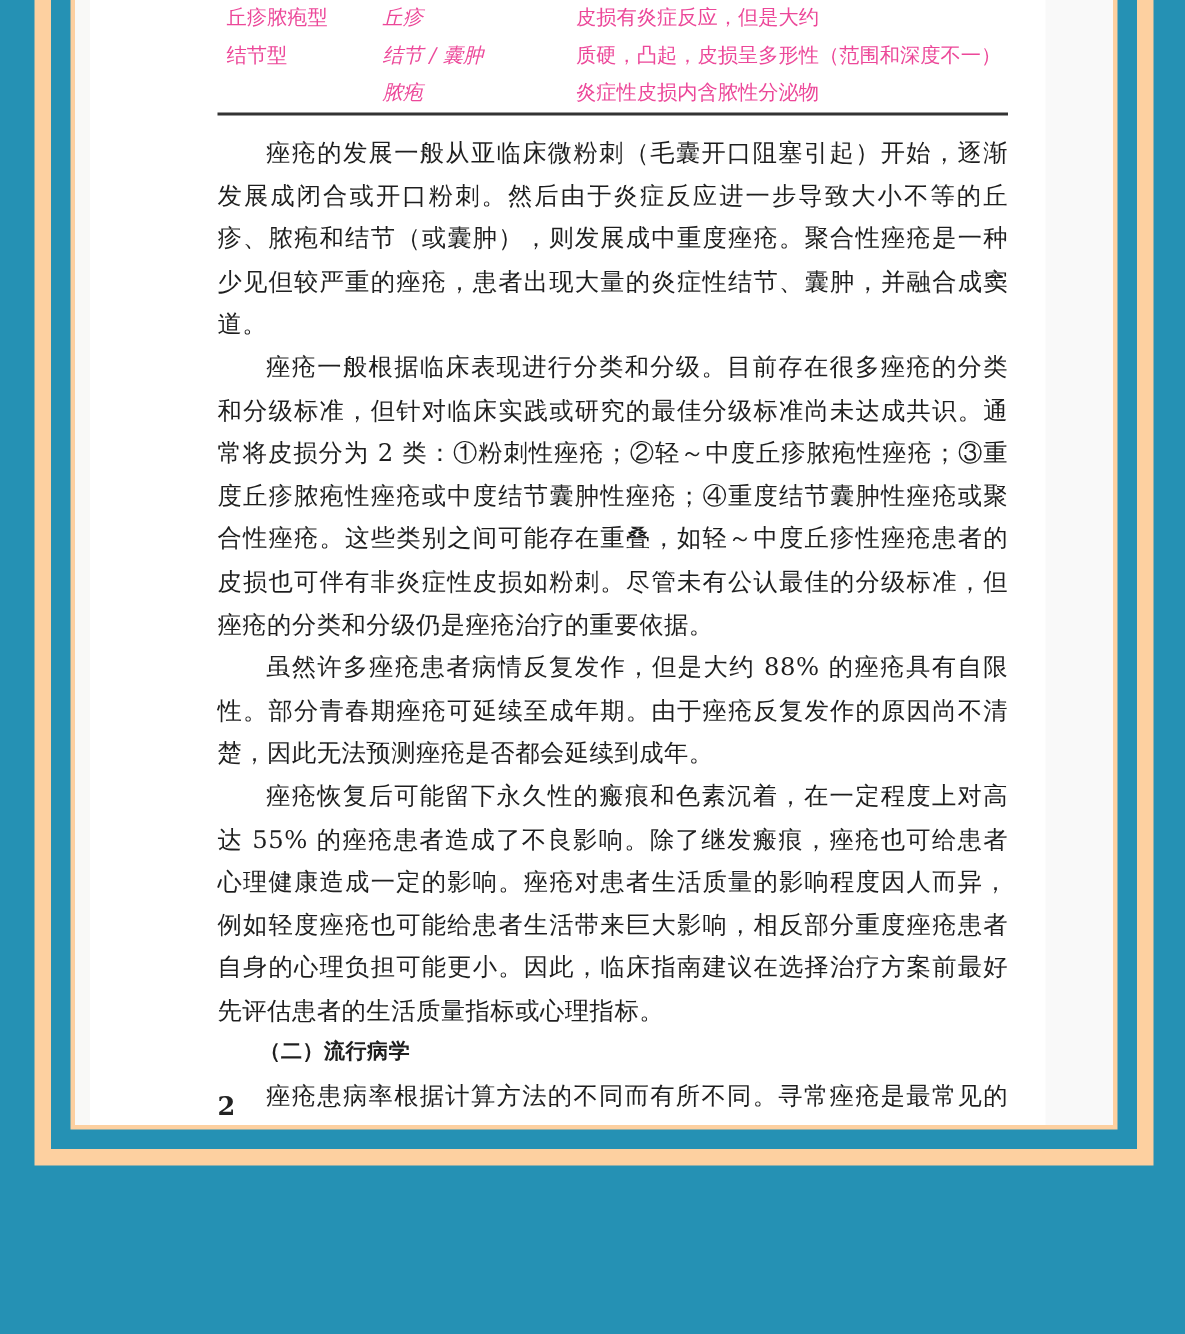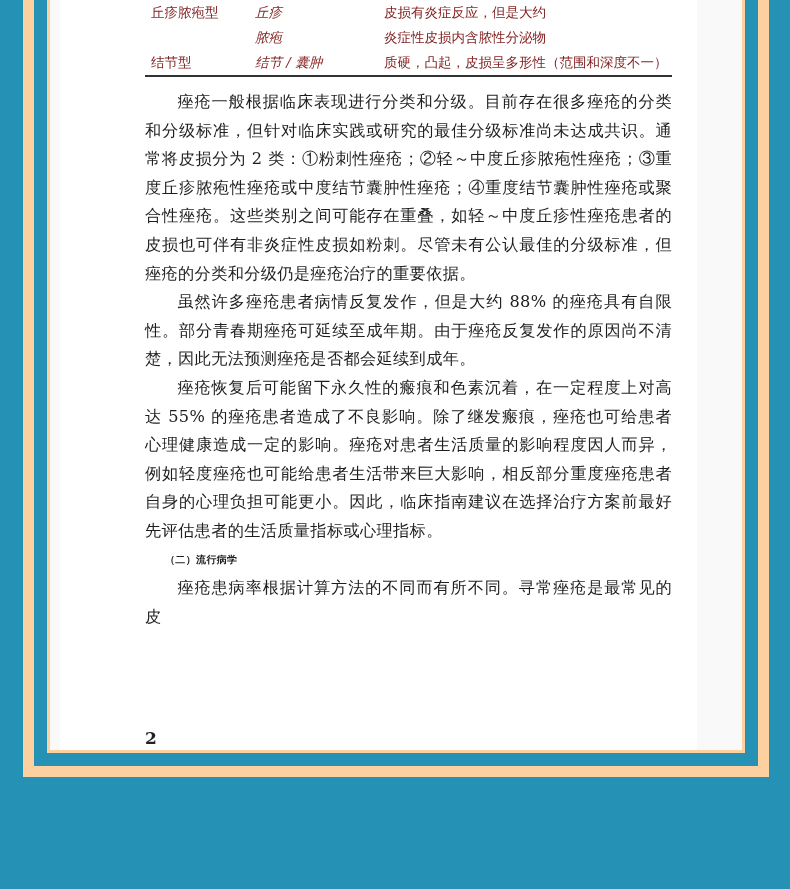--- a/index.html
+++ b/index.html
@@ -67,21 +67,21 @@
       position: absolute;
       left: 95px;
       top: 20px;
       width: 527px;
       color: #222;
     }
     .table {
       position: relative;
       width: 527px;
       font-size: 13.5px;
-      color: #7f1d1d;
+      color: #ec4899;
     }
     .trow {
       position: relative;
       height: 25px;
       line-height: 25px;
       white-space: nowrap;
     }
     .trow .c1 { position: absolute; left: 6px; }
     .trow .c2 { position: absolute; left: 110px; font-style: italic; }
     .trow .c3 { position: absolute; left: 239px; }
@@ -104,23 +104,23 @@
       letter-spacing: 0.35px;
     }
     .para {
       margin: 0;
       text-indent: 2em;
       text-align: justify;
     }
     .section-heading {
       margin: 0;
       text-indent: 2em;
-      font-family: Liberation Sans, sans-serif;
+      font-family: Liberation Serif, serif;
       font-weight: bold;
-      font-size: 10px;
+      font-size: 14px;
       color: #1e1e1e;
     }
     .page-number {
       position: absolute;
       left: 95px;
       top: 748px;
       font-size: 17px;
       font-weight: bold;
       color: #222;
     }
@@ -137,33 +137,34 @@
   <div class="page-edge-right"></div>
 
   <div class="content">
     <div class="table">
       <div class="trow">
         <span class="c1">丘疹脓疱型</span>
         <span class="c2">丘疹</span>
         <span class="c3">皮损有炎症反应，但是大约</span>
       </div>
       <div class="trow">
+        <span class="c1">结节型</span>
+        <span class="c2">结节 / 囊肿</span>
+        <span class="c3">质硬，凸起，皮损呈多形性（范围和深度不一）</span>
+      </div>
+      <div class="trow">
         <span class="c1"></span>
         <span class="c2">脓疱</span>
         <span class="c3">炎症性皮损内含脓性分泌物</span>
-      </div>
-      <div class="trow">
-        <span class="c1">结节型</span>
-        <span class="c2">结节 / 囊肿</span>
-        <span class="c3">质硬，凸起，皮损呈多形性（范围和深度不一）</span>
       </div>
       <div class="table-rule"></div>
     </div>
 
     <div class="body-text">
+      <p class="para">痤疮的发展一般从亚临床微粉刺（毛囊开口阻塞引起）开始，逐渐发展成闭合或开口粉刺。然后由于炎症反应进一步导致大小不等的丘疹、脓疱和结节（或囊肿），则发展成中重度痤疮。聚合性痤疮是一种少见但较严重的痤疮，患者出现大量的炎症性结节、囊肿，并融合成窦道。</p>
       <p class="para">痤疮一般根据临床表现进行分类和分级。目前存在很多痤疮的分类和分级标准，但针对临床实践或研究的最佳分级标准尚未达成共识。通常将皮损分为 2 类：①粉刺性痤疮；②轻～中度丘疹脓疱性痤疮；③重度丘疹脓疱性痤疮或中度结节囊肿性痤疮；④重度结节囊肿性痤疮或聚合性痤疮。这些类别之间可能存在重叠，如轻～中度丘疹性痤疮患者的皮损也可伴有非炎症性皮损如粉刺。尽管未有公认最佳的分级标准，但痤疮的分类和分级仍是痤疮治疗的重要依据。</p>
       <p class="para">虽然许多痤疮患者病情反复发作，但是大约 88% 的痤疮具有自限性。部分青春期痤疮可延续至成年期。由于痤疮反复发作的原因尚不清楚，因此无法预测痤疮是否都会延续到成年。</p>
       <p class="para">痤疮恢复后可能留下永久性的瘢痕和色素沉着，在一定程度上对高达 55% 的痤疮患者造成了不良影响。除了继发瘢痕，痤疮也可给患者心理健康造成一定的影响。痤疮对患者生活质量的影响程度因人而异，例如轻度痤疮也可能给患者生活带来巨大影响，相反部分重度痤疮患者自身的心理负担可能更小。因此，临床指南建议在选择治疗方案前最好先评估患者的生活质量指标或心理指标。</p>
       <p class="section-heading">（二）流行病学</p>
       <p class="para">痤疮患病率根据计算方法的不同而有所不同。寻常痤疮是最常见的皮</p>
     </div>
   </div>
 
   <div class="page-number">2</div>
 </div>

